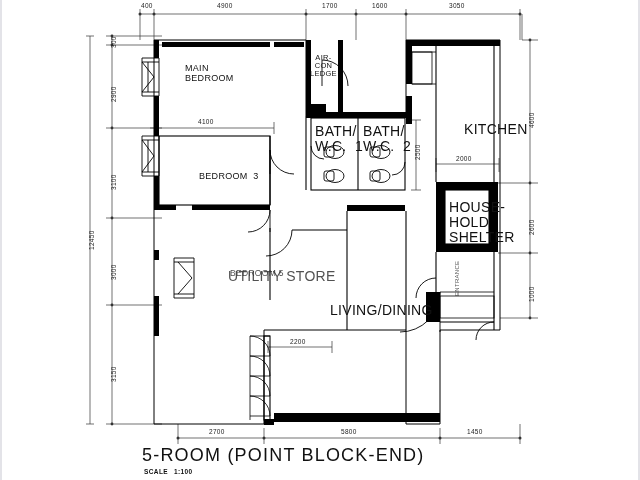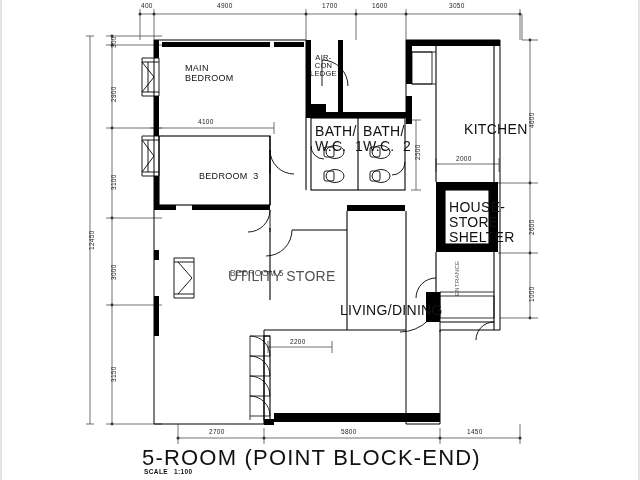--- a/index.html
+++ b/index.html
@@ -8,21 +8,21 @@
   #page{position:relative;width:640px;height:480px;background:#ffffff;
         border-left:2px solid #e3e3e8;border-right:2px solid #e3e3e8;
         box-sizing:border-box;}
   .plan{position:absolute;left:0;top:0;width:640px;height:480px;}
   .txt{position:absolute;font-family:"Liberation Sans", sans-serif;
        letter-spacing:.3px;white-space:pre;line-height:1.08;}
   .room{font-size:14px;font-weight:400;color:#111;}
   .room.big{font-size:9px;}
   .dim{font-size:6.5px;color:#222;font-family:"Liberation Sans", sans-serif;}
   .dimv{font-size:6.5px;color:#222;transform-origin:0 0;transform:rotate(-90deg);}
-  .title{font-size:22px;letter-spacing:1.2px;color:#111;text-align:center;}
+  .title{font-size:18px;letter-spacing:1.2px;color:#111;text-align:center;}
   .scale{font-size:6.5px;font-weight:bold;letter-spacing:.4px;color:#111;}
   .ghost{font-size:8.5px;color:#333;opacity:.85;}
   .ghost2{font-size:14px;color:#333;opacity:.85;}
   .rot{transform-origin:50% 50%;}
 </style>
 </head>
 <body>
 
 <div id="page">
 
@@ -299,28 +299,28 @@
   <div class="txt dim" style="left:454px;top:155px;">2000</div>
   <div class="txt dim" style="left:288px;top:338px;">2200</div>
 
   <div class="txt room big" style="left:183px;top:64px;">MAIN
 BEDROOM</div>
   <div class="txt room big" style="left:182px;top:172px;margin-left:15px;">BEDROOM  3</div>
 
   <div class="txt ghost" style="left:228px;top:269px;">BEDROOM 5</div>
   <div class="txt ghost2" style="left:226px;top:269px;">UTILITY STORE</div>
 
-  <div class="txt room" style="left:338px;top:303px;">LIVING/DINING</div>
+  <div class="txt room" style="left:328px;top:303px;">LIVING/DINING</div>
   <div class="txt room" style="left:418px;top:122px;margin-left:44px;">KITCHEN</div>
   <div class="txt room" style="left:313px;top:124px;">BATH/
 W.C.  1</div>
   <div class="txt room" style="left:361px;top:124px;">BATH/
 W.C.  2</div>
   <div class="txt room" style="left:447px;top:200px;">HOUSE-
-STORE
+HOLD
 SHELTER</div>
   <div class="txt room" style="left:308px;top:54px;font-size:7.5px;text-align:center;">AIR-
 CON
 LEDGE</div>
   <div class="txt room rot" style="left:452px;top:296px;font-size:6px;opacity:.75;
        transform:rotate(-90deg);transform-origin:0 0;">ENTRANCE</div>
 
   <div class="txt title" style="left:140px;top:446px;">5-ROOM (POINT BLOCK-END)</div>
   <div class="txt scale" style="left:142px;top:468px;">SCALE</div>
   <div class="txt scale" style="left:172px;top:468px;">1:100</div>

